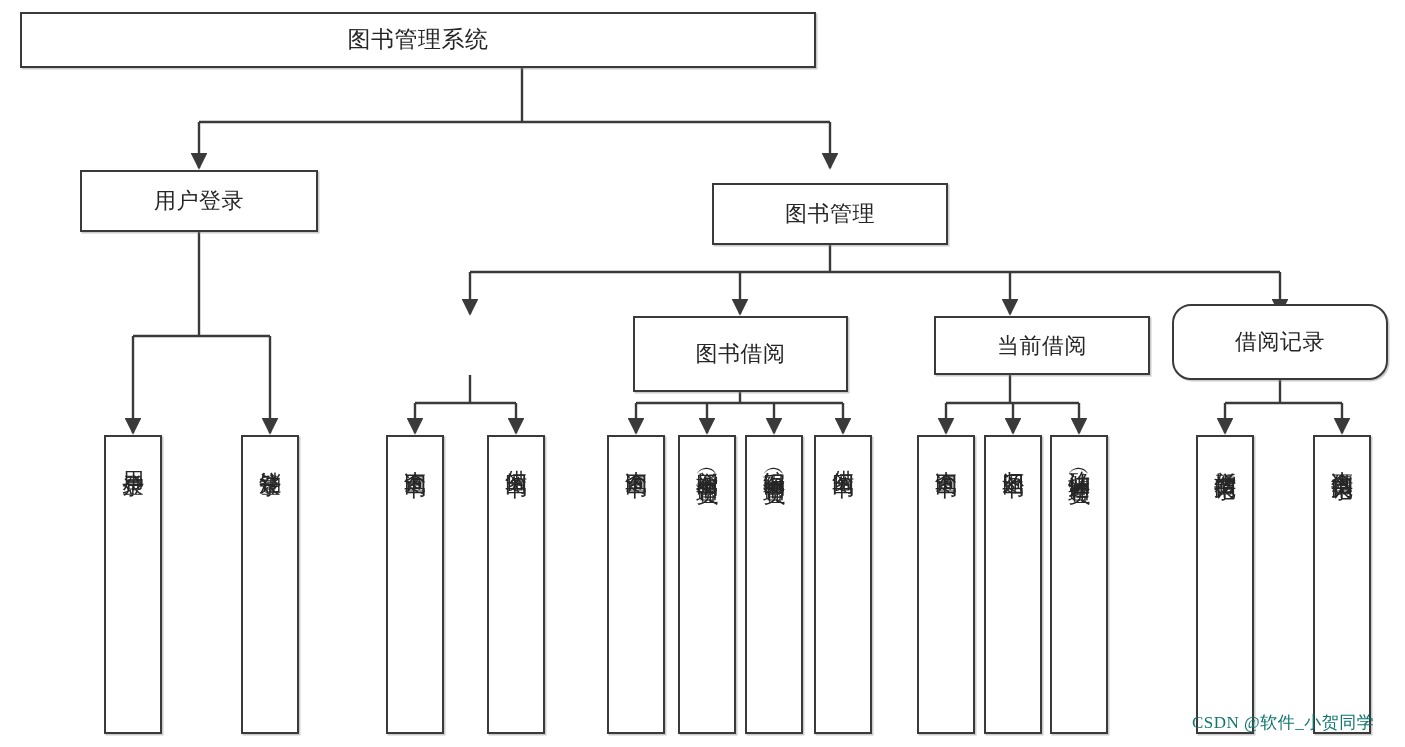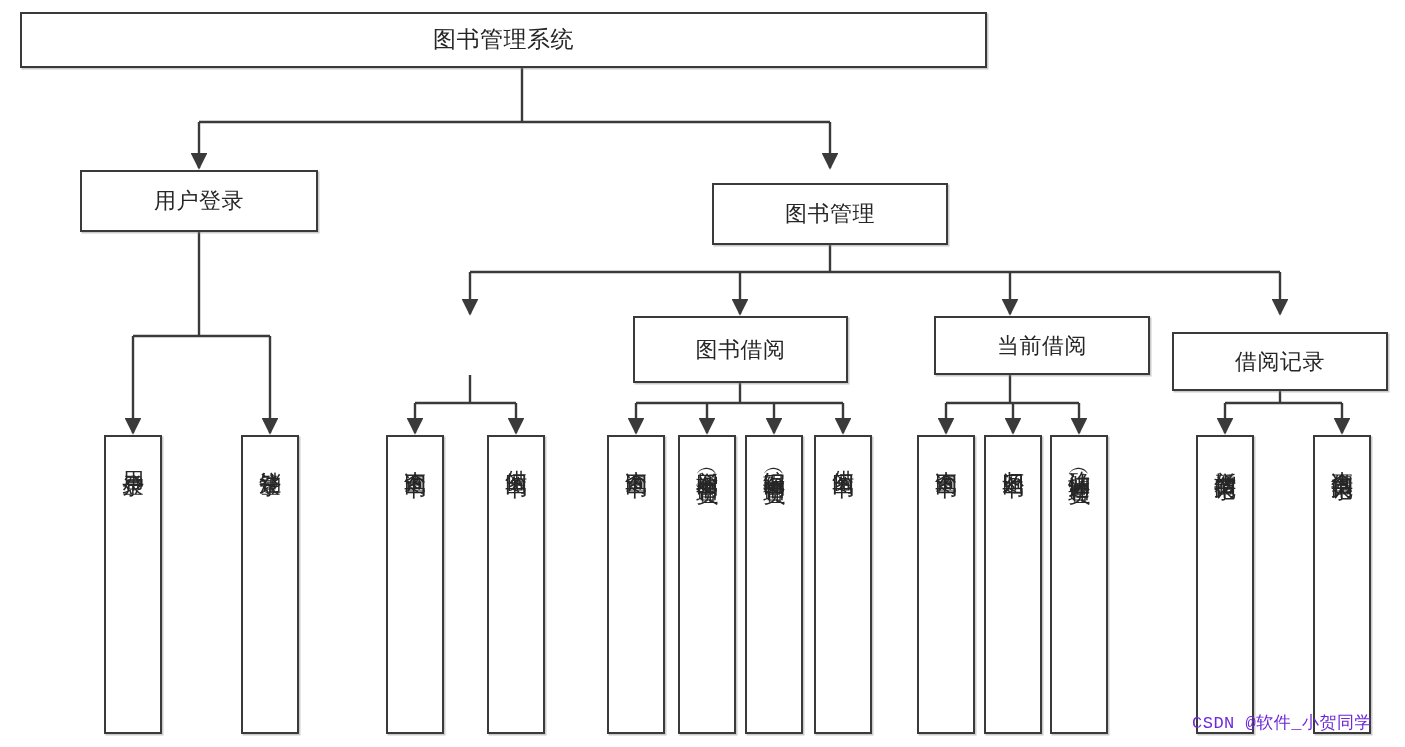--- a/index.html
+++ b/index.html
@@ -54,25 +54,25 @@
   .node.vertical .label {
     writing-mode: vertical-rl;
     text-orientation: upright;
     font-size: 22px;
     line-height: 1.12;
     letter-spacing: 2px;
     white-space: nowrap;
   }
   .watermark {
     position: absolute;
-    color: #6d28d9;
+    color: #0f766e;
     font-size: 17px;
     letter-spacing: 0.5px;
     white-space: nowrap;
-    font-family: Liberation Mono, monospace;
+    font-family: Liberation Serif, serif;
   }
 </style>
 </head>
 <body>
 
 <div id="canvas">
 
   <svg id="edges" viewBox="0 0 1405 747" xmlns="http://www.w3.org/2000/svg">
     <defs>
       <marker id="arrow" viewBox="0 0 10 10" refX="9" refY="5" markerWidth="7" markerHeight="7" orient="auto-start-reverse">
@@ -109,38 +109,38 @@
         <path d="M 946 403 L 946 433" marker-end="url(#arrow)"></path>
         <path d="M 1013 403 L 1013 433" marker-end="url(#arrow)"></path>
         <path d="M 1079 403 L 1079 433" marker-end="url(#arrow)"></path>
         <path d="M 1280 375 L 1280 403"></path>
         <path d="M 1225 403 L 1342 403"></path>
         <path d="M 1225 403 L 1225 433" marker-end="url(#arrow)"></path>
         <path d="M 1342 403 L 1342 433" marker-end="url(#arrow)"></path>
       </g>
   </svg>
 
-  <div class="node root horizontal" id="node-root" style="left: 20px; top: 12px; width: 967px; height: 56px;">
+  <div class="node root horizontal" id="node-root" style="left: 20px; top: 12px; width: 796px; height: 56px;">
     <span class="label">图书管理系统</span>
   </div>
 
   <div class="node horizontal" id="n-l2-0" style="left: 80px; top: 170px; width: 238px; height: 62px;">
     <span class="label">用户登录</span>
   </div>
   <div class="node horizontal" id="n-l2-1" style="left: 712px; top: 170px; width: 236px; height: 62px; margin-top: 13px;">
     <span class="label">图书管理</span>
   </div>
 
-  <div class="node horizontal" id="n-l3-1" style="left: 633px; top: 316px; width: 215px; height: 67px;">
+  <div class="node horizontal" id="n-l3-1" style="left: 633px; top: 316px; width: 215px; height: 76px;">
     <span class="label">图书借阅</span>
   </div>
   <div class="node horizontal" id="n-l3-2" style="left: 934px; top: 316px; width: 216px; height: 59px;">
     <span class="label">当前借阅</span>
   </div>
-  <div class="node horizontal" id="n-l3-3" style="left: 1172px; top: 332px; width: 216px; height: 59px;">
+  <div class="node horizontal" id="n-l3-3" style="left: 1172px; top: 304px; width: 216px; height: 76px; border-radius: 19px;">
     <span class="label">借阅记录</span>
   </div>
 
   <div class="node vertical" id="n-lf-0" style="left: 104px; top: 435px; width: 58px; height: 299px;">
     <span class="label">用户登录</span>
   </div>
   <div class="node vertical" id="n-lf-1" style="left: 241px; top: 435px; width: 58px; height: 299px;">
     <span class="label">注销登录</span>
   </div>
   <div class="node vertical" id="n-lf-2" style="left: 386px; top: 435px; width: 58px; height: 299px;">

